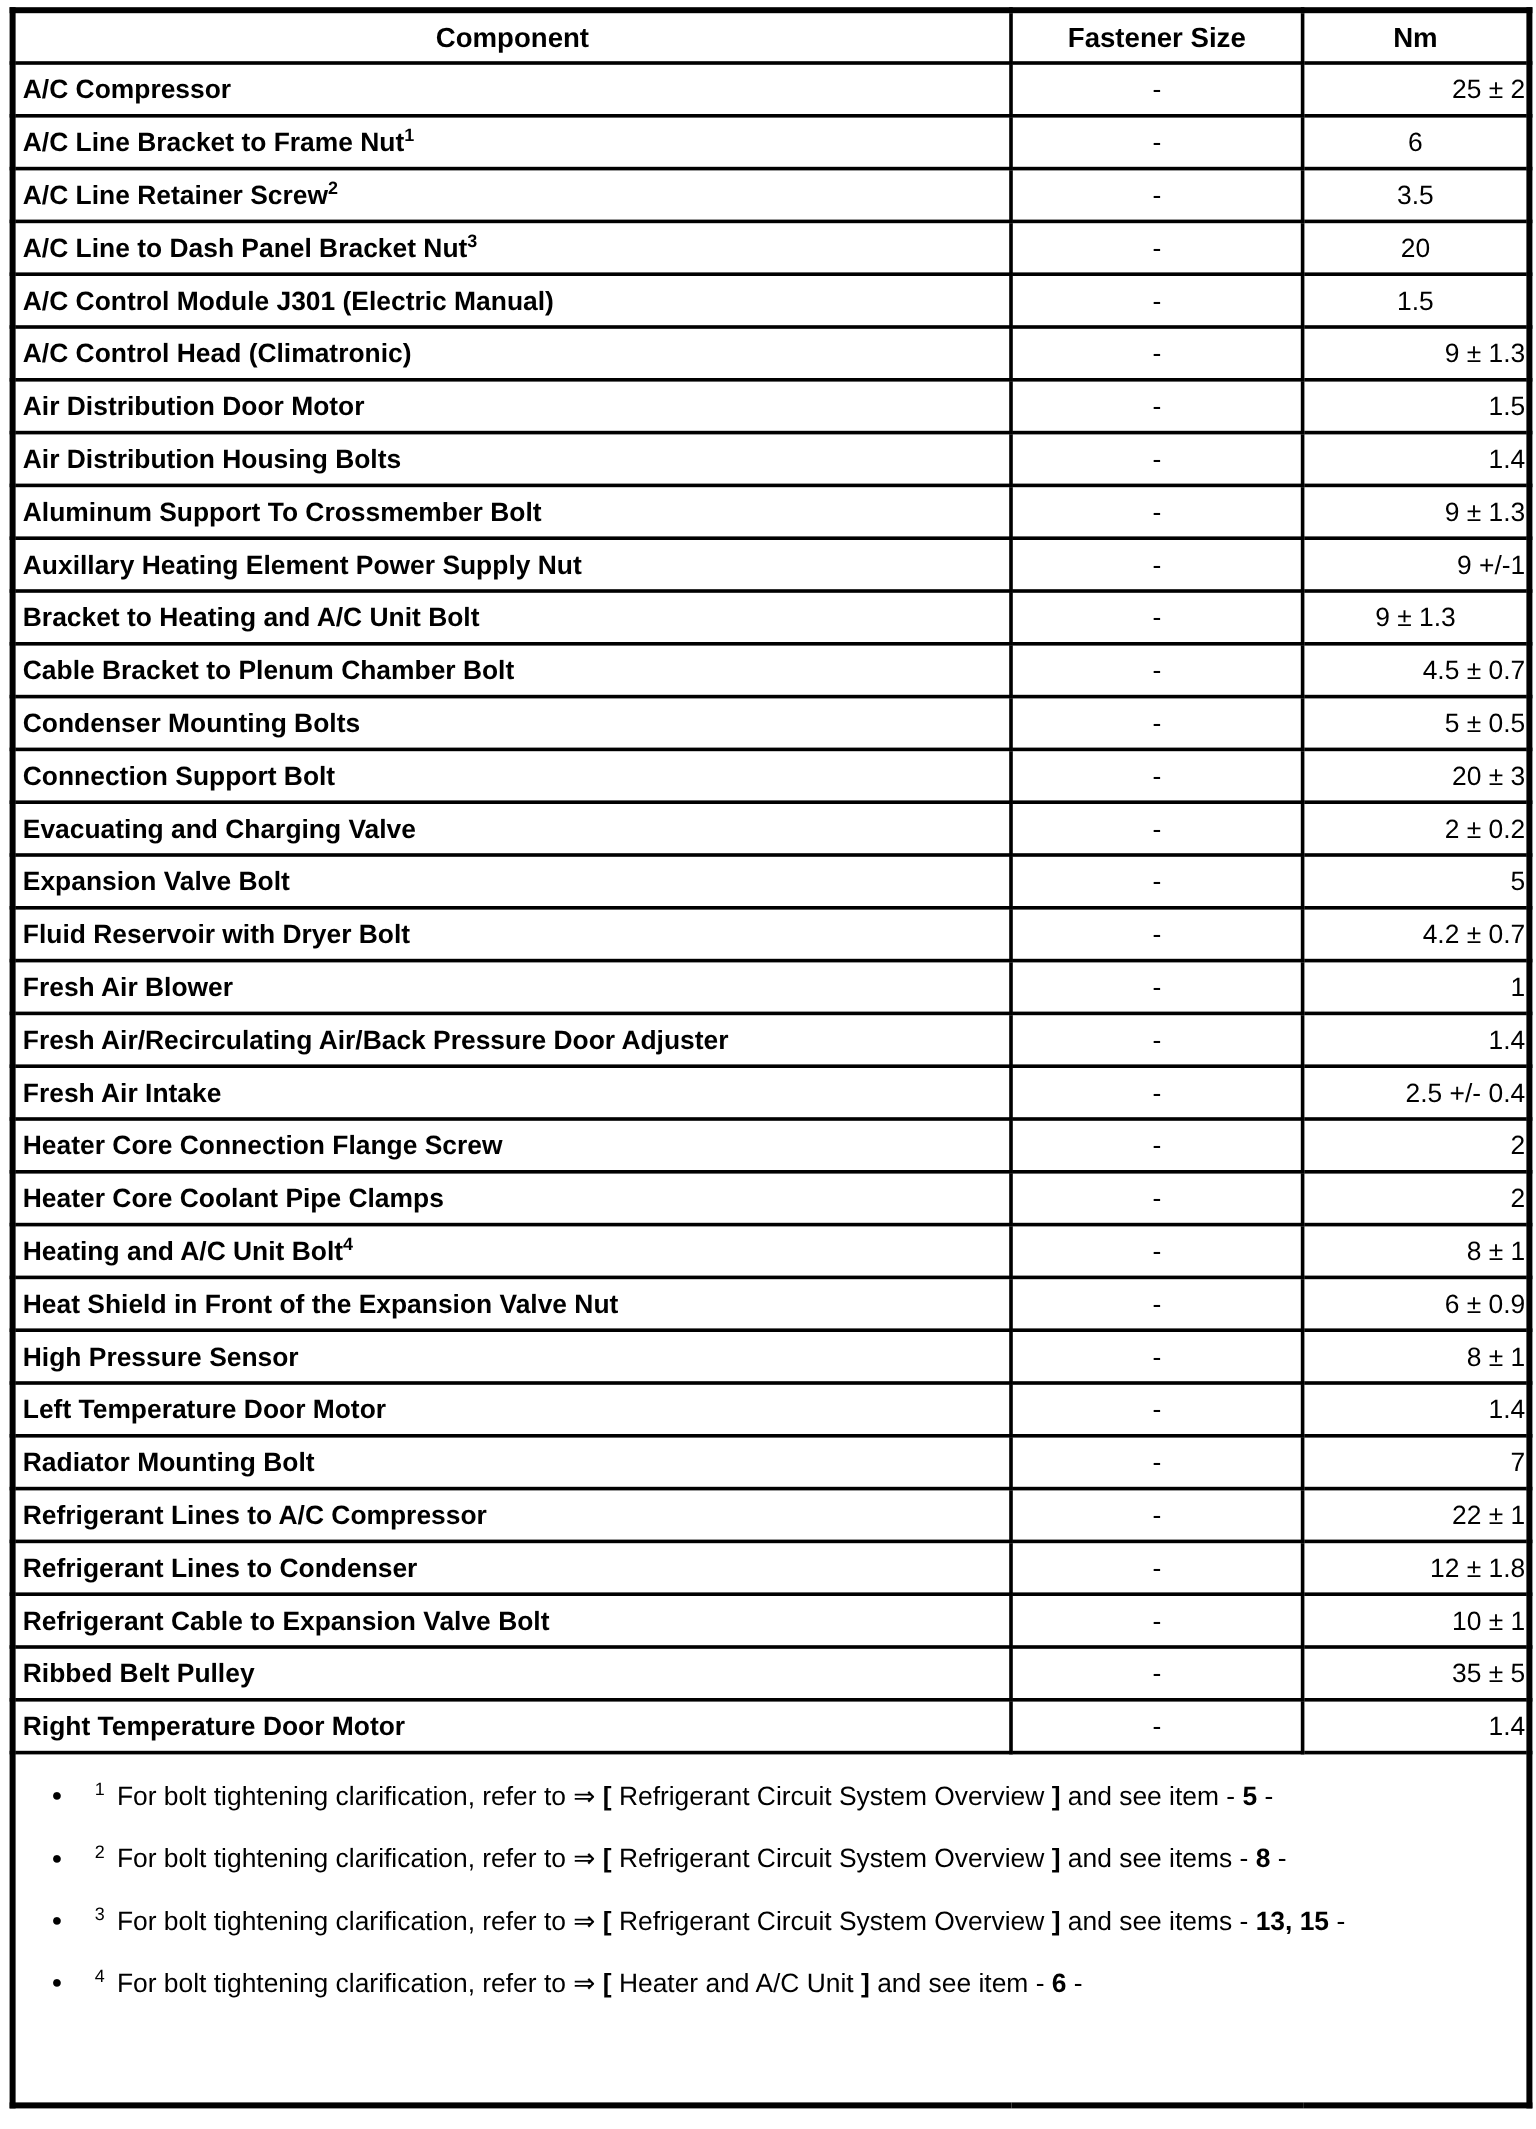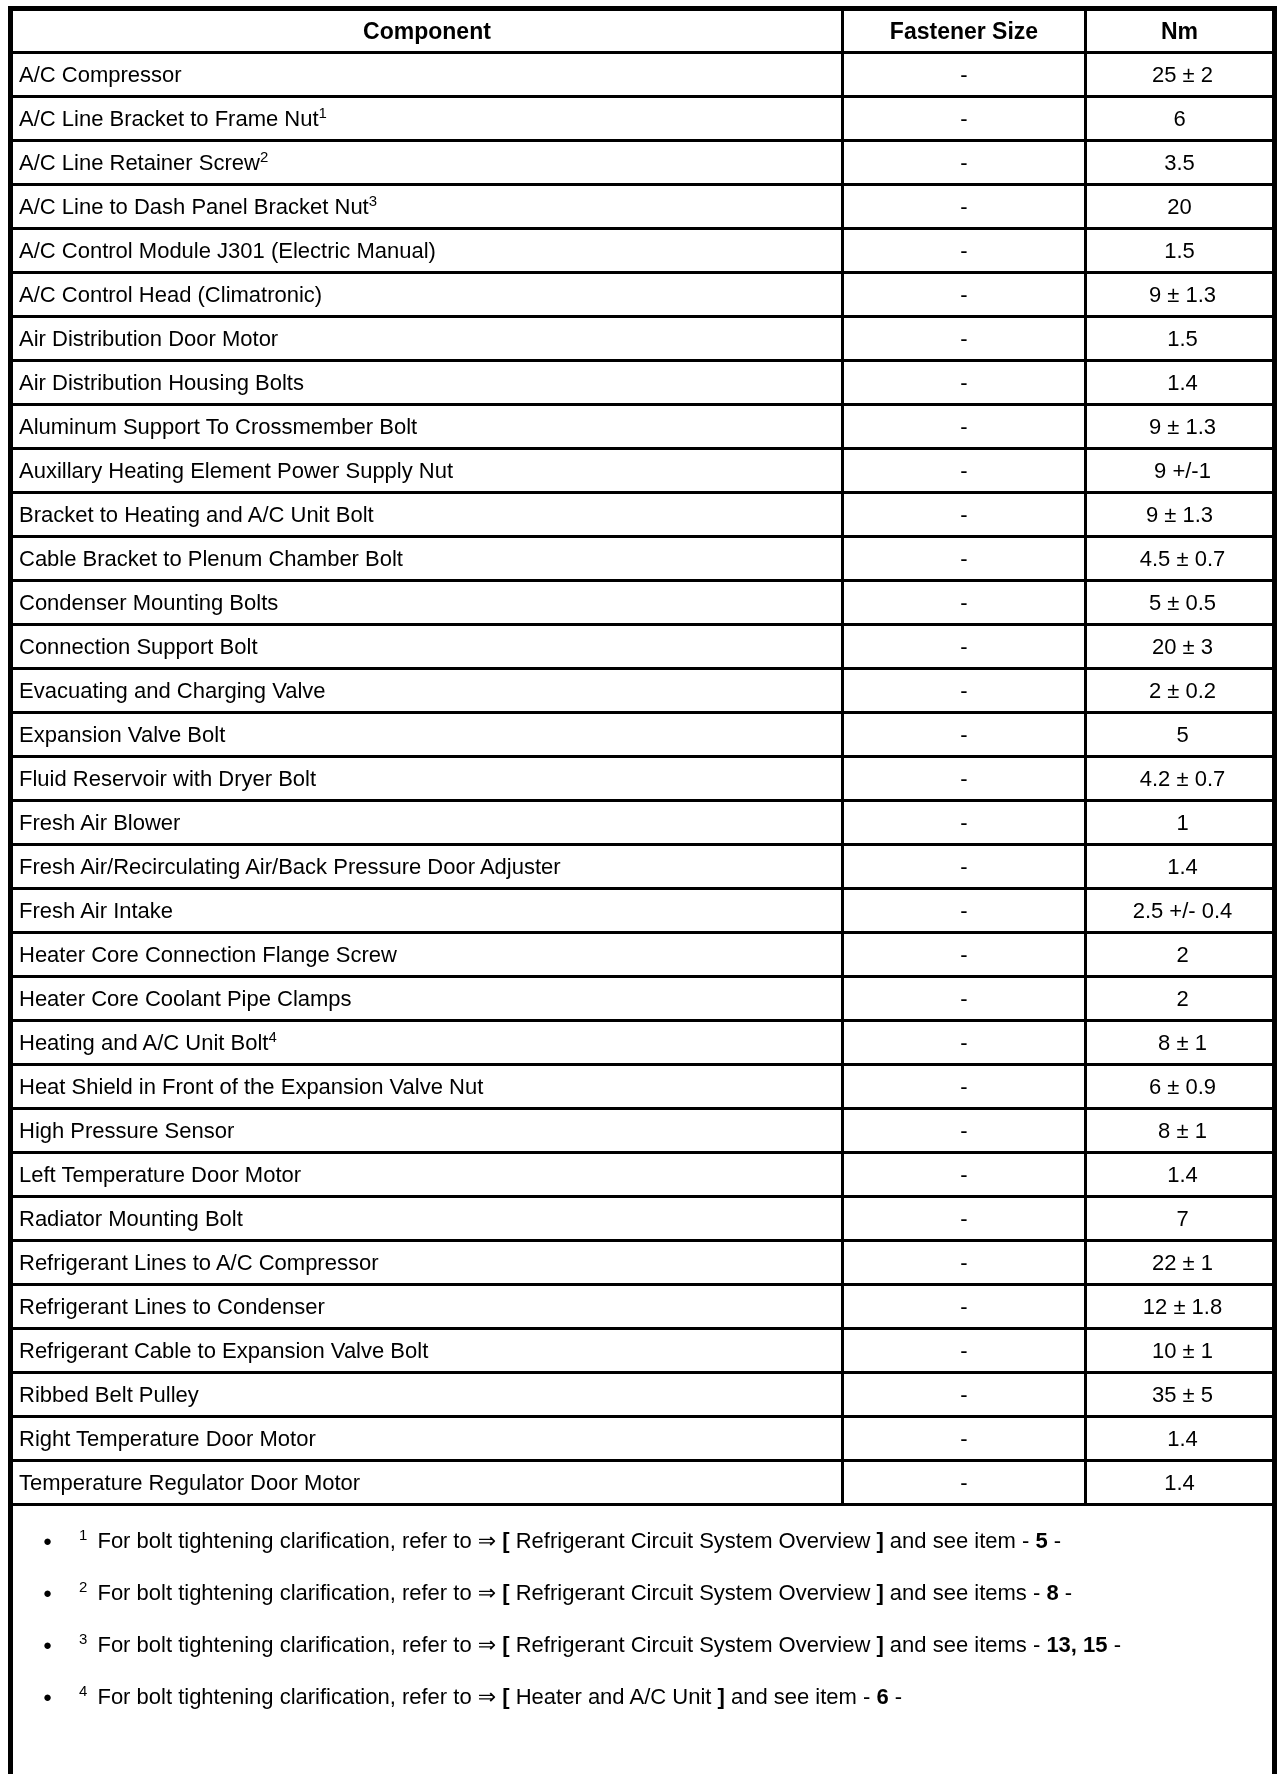--- a/index.html
+++ b/index.html
@@ -36,27 +36,28 @@
     border-bottom: 4px solid #000000;
   }
   tbody td {
     height: 39px;
     font-size: 22px;
     vertical-align: middle;
   }
   td.component {
     text-align: left;
     padding-left: 6px;
+    font-weight: bold;
   }
   td.component sup {
     font-size: 68%;
     line-height: 0;
   }
   td.fastener { text-align: center; }
-  td.nm-left  { text-align: center; padding-left: 7px; }
+  td.nm-left  { text-align: right; padding-left: 7px; }
   td.nm-center{ text-align: center; }
   td.footnotes-cell {
     height: 268px;
     vertical-align: top;
     padding: 22px 8px 0 30px;
   }
   .footnote {
     display: flex;
     align-items: flex-start;
     margin-bottom: 26px;
@@ -250,25 +251,20 @@
         <tr>
           <td class="component"><span>Ribbed Belt Pulley</span></td>
           <td class="fastener">-</td>
           <td class="nm-left">35 ± 5</td>
         </tr>
         <tr>
           <td class="component"><span>Right Temperature Door Motor</span></td>
           <td class="fastener">-</td>
           <td class="nm-left">1.4</td>
         </tr>
-        <tr>
-          <td class="component"><span>Temperature Regulator Door Motor</span></td>
-          <td class="fastener">-</td>
-          <td class="nm-center">1.4</td>
-        </tr>
       </tbody>
     <tbody>
       <tr>
         <td class="footnotes-cell" id="footnotes-cell" colspan="3">
             <div class="footnote">
               <span class="fn-bullet">●</span>
               <span class="fn-body"><sup>1</sup><span> For bolt tightening clarification, refer to ⇒ </span><span class="fn-bracket">[ </span><span>Refrigerant Circuit System Overview</span><span class="fn-bracket"> ]</span><span> and see item - </span><span class="fn-items">5</span><span> -</span></span>
             </div>
             <div class="footnote">
               <span class="fn-bullet">●</span>

